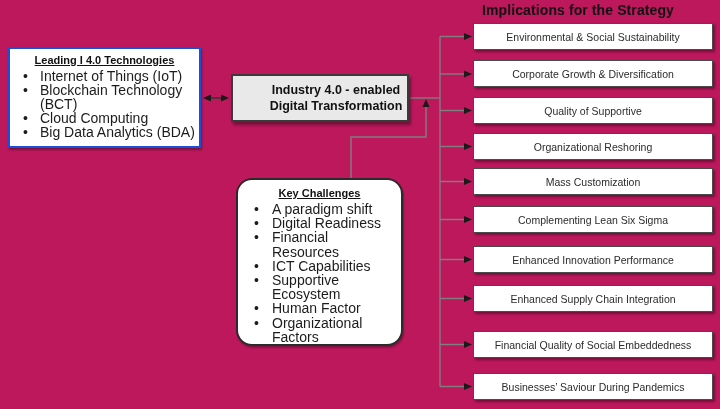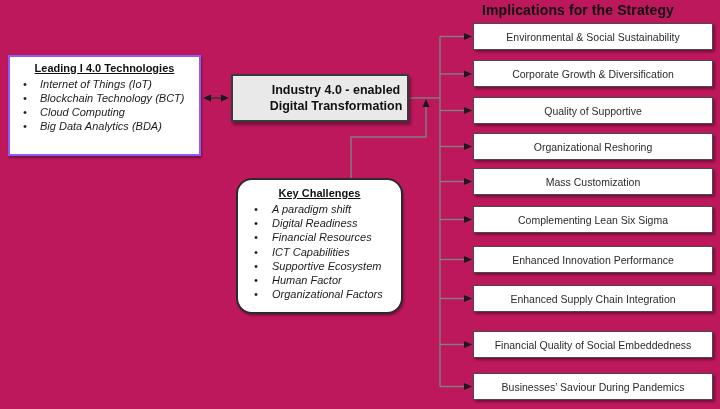--- a/index.html
+++ b/index.html
@@ -4,34 +4,34 @@
 <style>
   * { margin:0; padding:0; box-sizing:border-box; }
   html,body { background:#ffffff; font-family:"Liberation Sans", sans-serif; }
   .canvas { position:relative; width:720px; height:409px; background:#be185d; overflow:hidden; }
   .connectors { position:absolute; left:0; top:0; width:720px; height:409px; pointer-events:none; }
 
   .strategy-title { position:absolute; left:460px; top:2px; width:236px; text-align:center;
     font-size:14px; font-weight:bold; color:#111; letter-spacing:0.1px; }
 
   .tech-box { position:absolute; left:8px; top:47px; width:193px; height:101px;
-    border:2px solid #8b5cf6; background:#fff; box-shadow:1px 2px 2px rgba(0,0,0,0.35);
-    padding:5px 4px 0 4px;margin-top:8px; }
+    border:2px solid #1d4ed8; background:#fff; box-shadow:1px 2px 2px rgba(0,0,0,0.35);
+    padding:5px 4px 0 4px; }
   .box-heading { text-align:center; font-weight:bold; text-decoration:underline;
     font-size:11px; color:#111; margin-bottom:3px; }
   ul.bullets { list-style:none; }
-  ul.bullets li { position:relative; font-size:11px; color:#1c1c1c; line-height:14px; padding-left:26px;font-style:italic; }
+  ul.bullets li { position:relative; font-size:14px; color:#1c1c1c; line-height:14px; padding-left:26px; }
   ul.bullets li::before { content:"\2022"; position:absolute; left:9px; top:0; color:#1c1c1c; }
 
   .center-box { position:absolute; left:231px; top:74px; width:178px; height:48px;
     background:#e9e9e9; border:2px solid #3a3a3a; box-shadow:2px 3px 3px rgba(0,0,0,0.4);
     display:flex; flex-direction:column; justify-content:center; align-items:center;
     font-weight:bold; font-size:12.5px; color:#111; line-height:16px; text-align:center;padding-left:32px; }
 
-  .challenges-box { position:absolute; left:236px; top:178px; width:167px; height:136px;
+  .challenges-box { position:absolute; left:236px; top:178px; width:167px; height:168px;
     border:2px solid #2b2b2b; border-radius:16px; background:#fff;
     box-shadow:1px 2px 2px rgba(0,0,0,0.3); padding:7px 4px 16px 4px; }
   .challenges-box ul.bullets li { line-height:14.2px; padding-left:30px; }
   .challenges-box ul.bullets li::before { left:12px; }
 
   .strategy-box { position:absolute; left:473px; width:240px; height:27px;
     border:1.5px solid #4a4a4a; background:#fff; box-shadow:1.5px 2px 2.5px rgba(0,0,0,0.4);
     display:flex; align-items:center; justify-content:center;
     font-size:10.5px; color:#2b2b2b; text-align:center; }
 </style>

